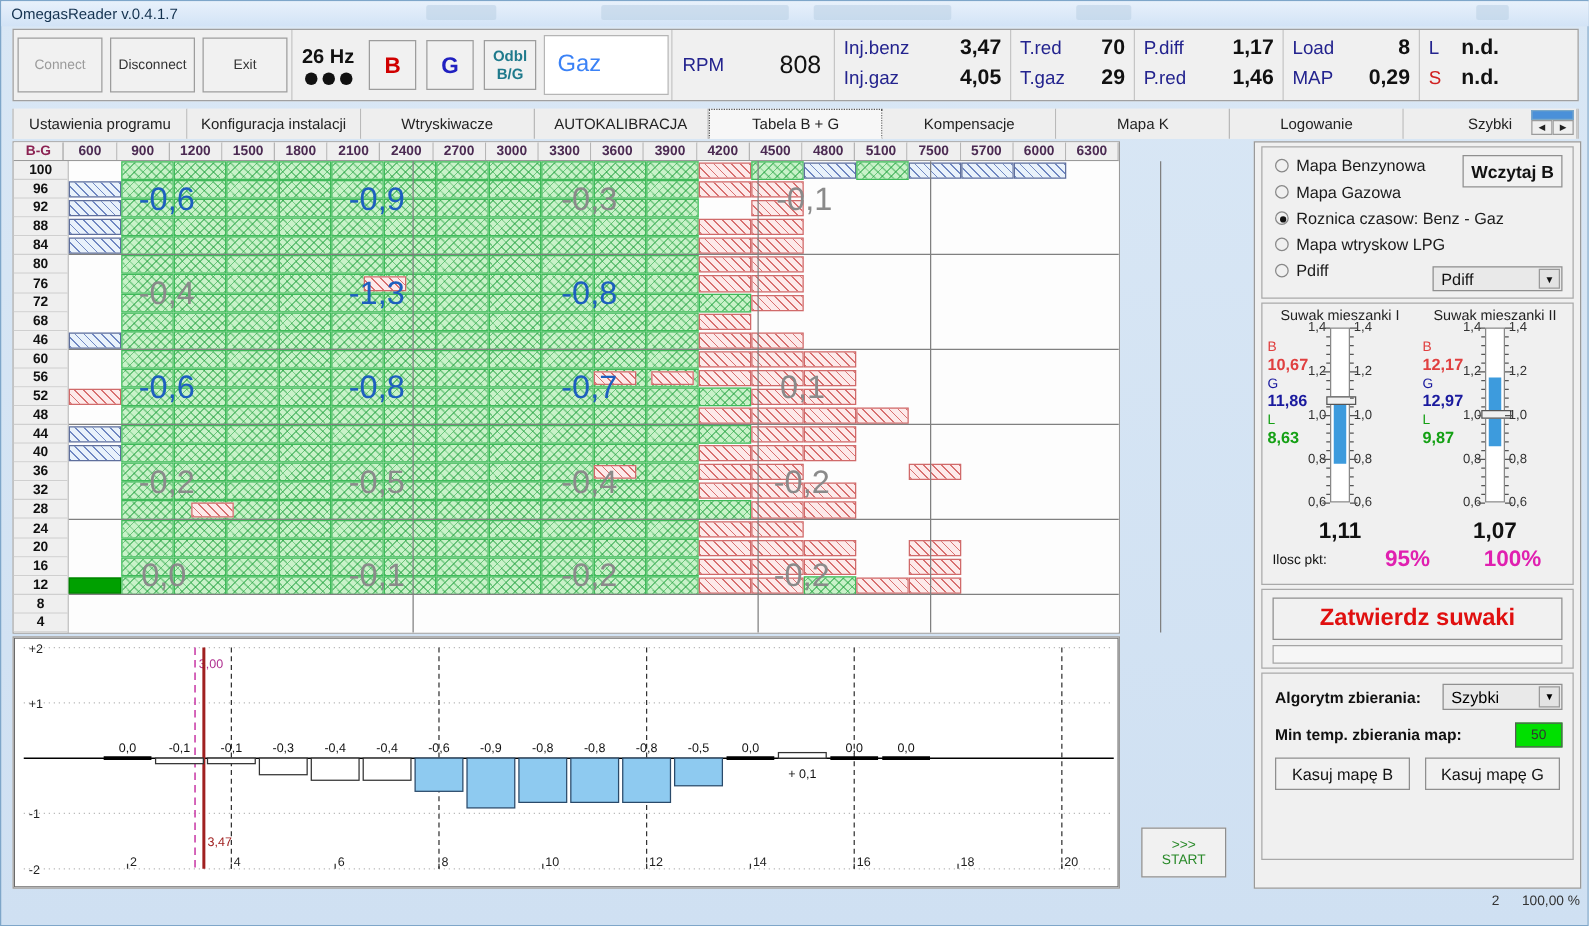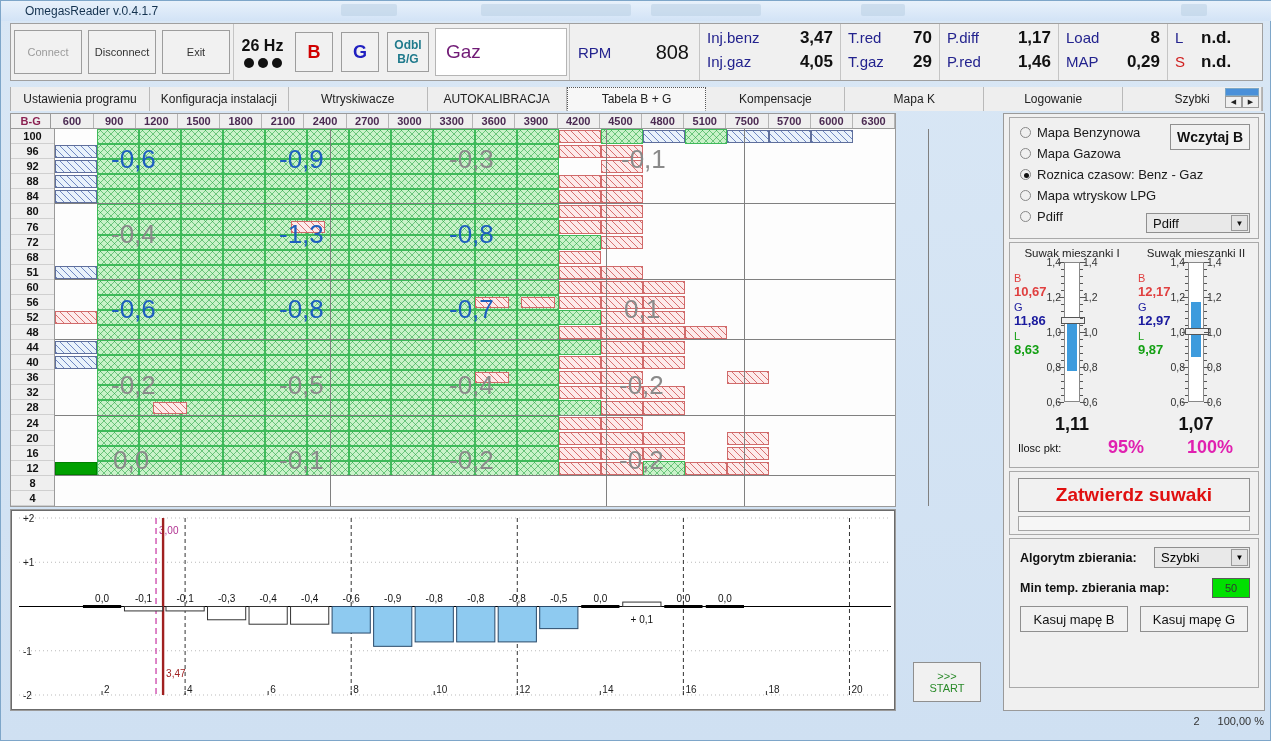--- a/index.html
+++ b/index.html
@@ -14,21 +14,21 @@
     position: relative;
     width: 1271px; height: 741px;
     background: linear-gradient(to bottom,#d9e7f5 0%, #cfe0f2 100%);
     border: 1px solid #7ea6c9;
   }
 
   
   .titlebar {
     position: absolute; left: 0; top: 0; width: 1271px; height: 20px;
     background: linear-gradient(to bottom,#e8f1fb 0%, #d2e3f6 100%);
-    font-size: 12px; color: #14324f; padding-left: 24px; line-height: 20px;
+    font-size: 12px; color: #14324f; padding-left: 8px; line-height: 20px;
     white-space: nowrap; overflow: hidden;
   }
   .title-ghost {
     position: absolute; top: 3px; height: 12px;
     background: #b9cfe3; opacity: .55; border-radius: 2px;
   }
 
   
   .toolbar {
     position: absolute; left: 9px; top: 22px; width: 1253px; height: 58px;
@@ -59,23 +59,23 @@
     display: flex; align-items: center; justify-content: center;
     font-size: 18px; font-weight: bold;
   }
   .sq-btn.red { color: #d00000; }
   .sq-btn.blue { color: #2020c0; }
   .sq-btn.odbl {
     width: 42px; font-size: 12px; font-weight: bold; color: #1f7a8c;
     flex-direction: column; line-height: 14px;
   }
   .gaz-box {
-    width: 132px; border: 1px solid #b5b5b5; margin: 4px 2px; background: #fff;
+    width: 100px; border: 1px solid #b5b5b5; margin: 4px 2px; background: #fff;
     display: flex; align-items: center; padding-left: 10px;
-    font-size: 19px; color: #701a75;
+    font-size: 19px; color: #3b82f6;
   }
   .rpm-box {
     width: 130px; display: flex; align-items: center; justify-content: space-between;
     padding: 0 10px 0 8px; border-left: 1px solid #c5c5c5; height: 100%;
   }
   .rpm-lbl { font-size: 15px; color: #23238e; }
   .rpm-val { font-size: 20px; color: #111; font-weight: normal; }
 
   .pair-box {
     border-left: 1px solid #c5c5c5; height: 100%;
@@ -464,21 +464,21 @@
       <div class="rowlabels" id="grid-rows">
           <div class="rlab">100</div>
           <div class="rlab">96</div>
           <div class="rlab">92</div>
           <div class="rlab">88</div>
           <div class="rlab">84</div>
           <div class="rlab">80</div>
           <div class="rlab">76</div>
           <div class="rlab">72</div>
           <div class="rlab">68</div>
-          <div class="rlab">51</div>
+          <div class="rlab">46</div>
           <div class="rlab">60</div>
           <div class="rlab">56</div>
           <div class="rlab">52</div>
           <div class="rlab">48</div>
           <div class="rlab">44</div>
           <div class="rlab">40</div>
           <div class="rlab">36</div>
           <div class="rlab">32</div>
           <div class="rlab">28</div>
           <div class="rlab">24</div>

